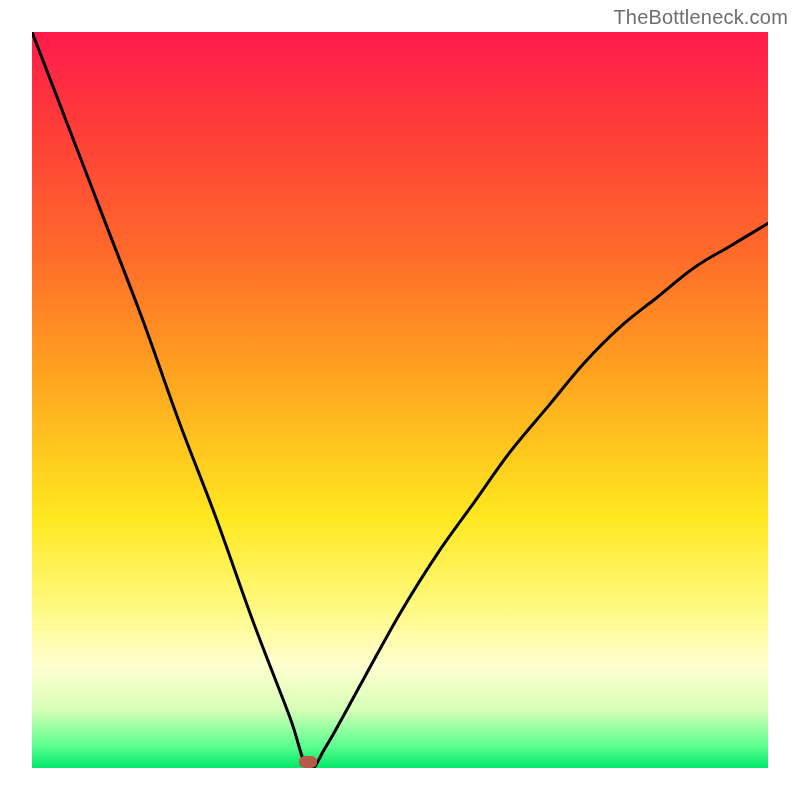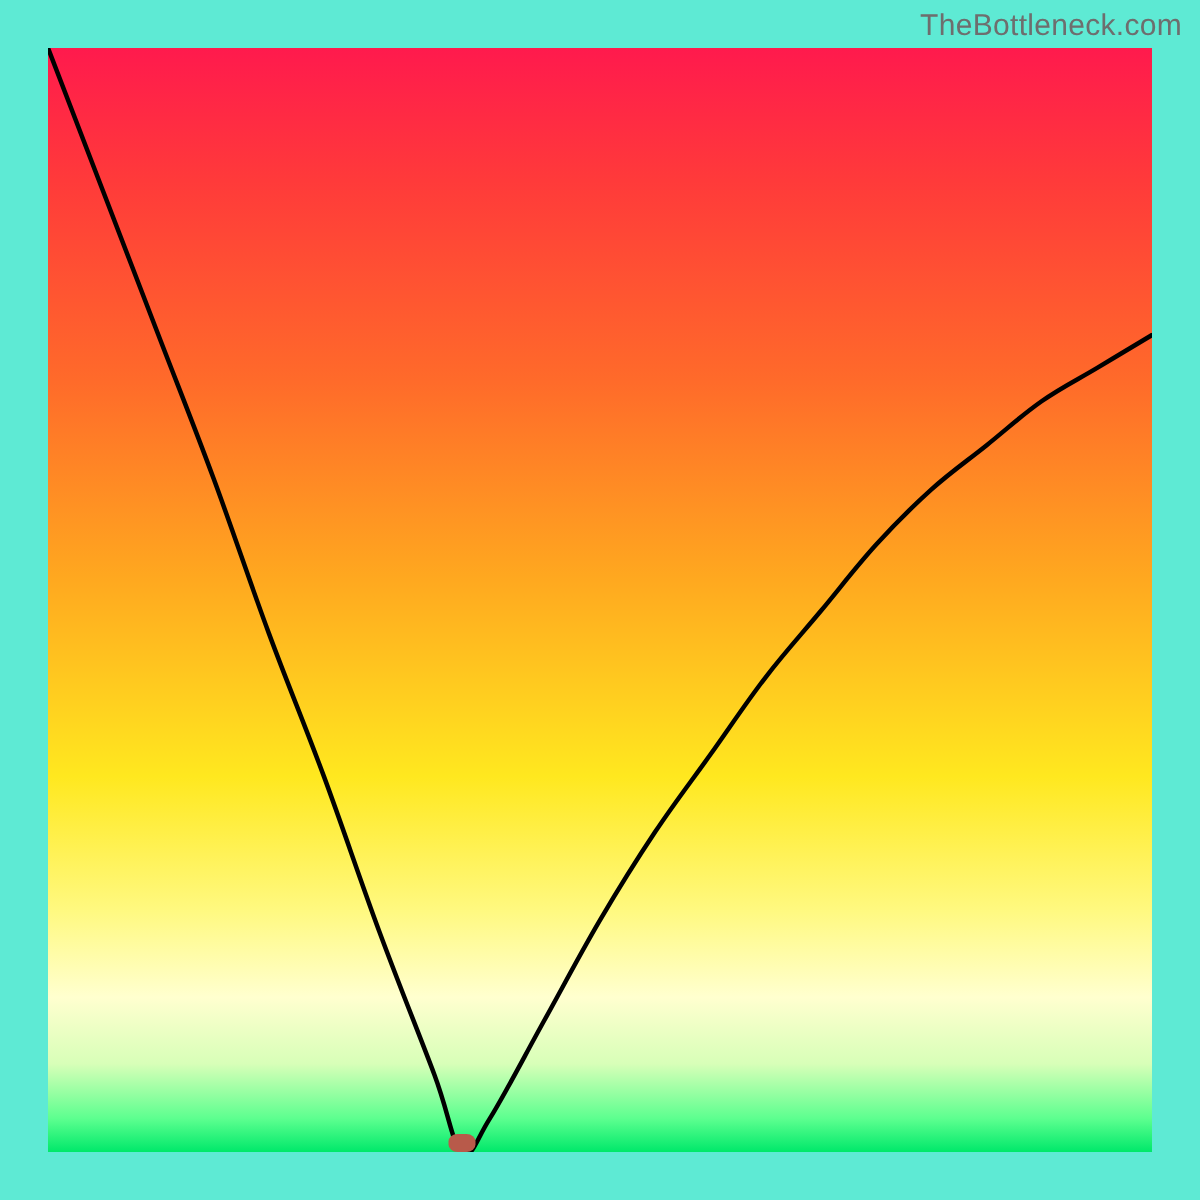--- a/index.html
+++ b/index.html
@@ -3,21 +3,21 @@
 <meta charset="utf-8">
 <style>
   * { margin: 0; padding: 0; box-sizing: border-box; }
   html, body { width: 800px; height: 800px; overflow: hidden; }
   body { background: #000; font-family: Arial, sans-serif; }
 
   .frame {
     position: relative;
     width: 800px;
     height: 800px;
-    background: #5eead4;
+    background: #ffffff;
   }
 
   .plot-area {
     position: absolute;
     left: 32px;
     top: 32px;
     width: 736px;
     height: 736px;
     background: linear-gradient(
       to bottom,

